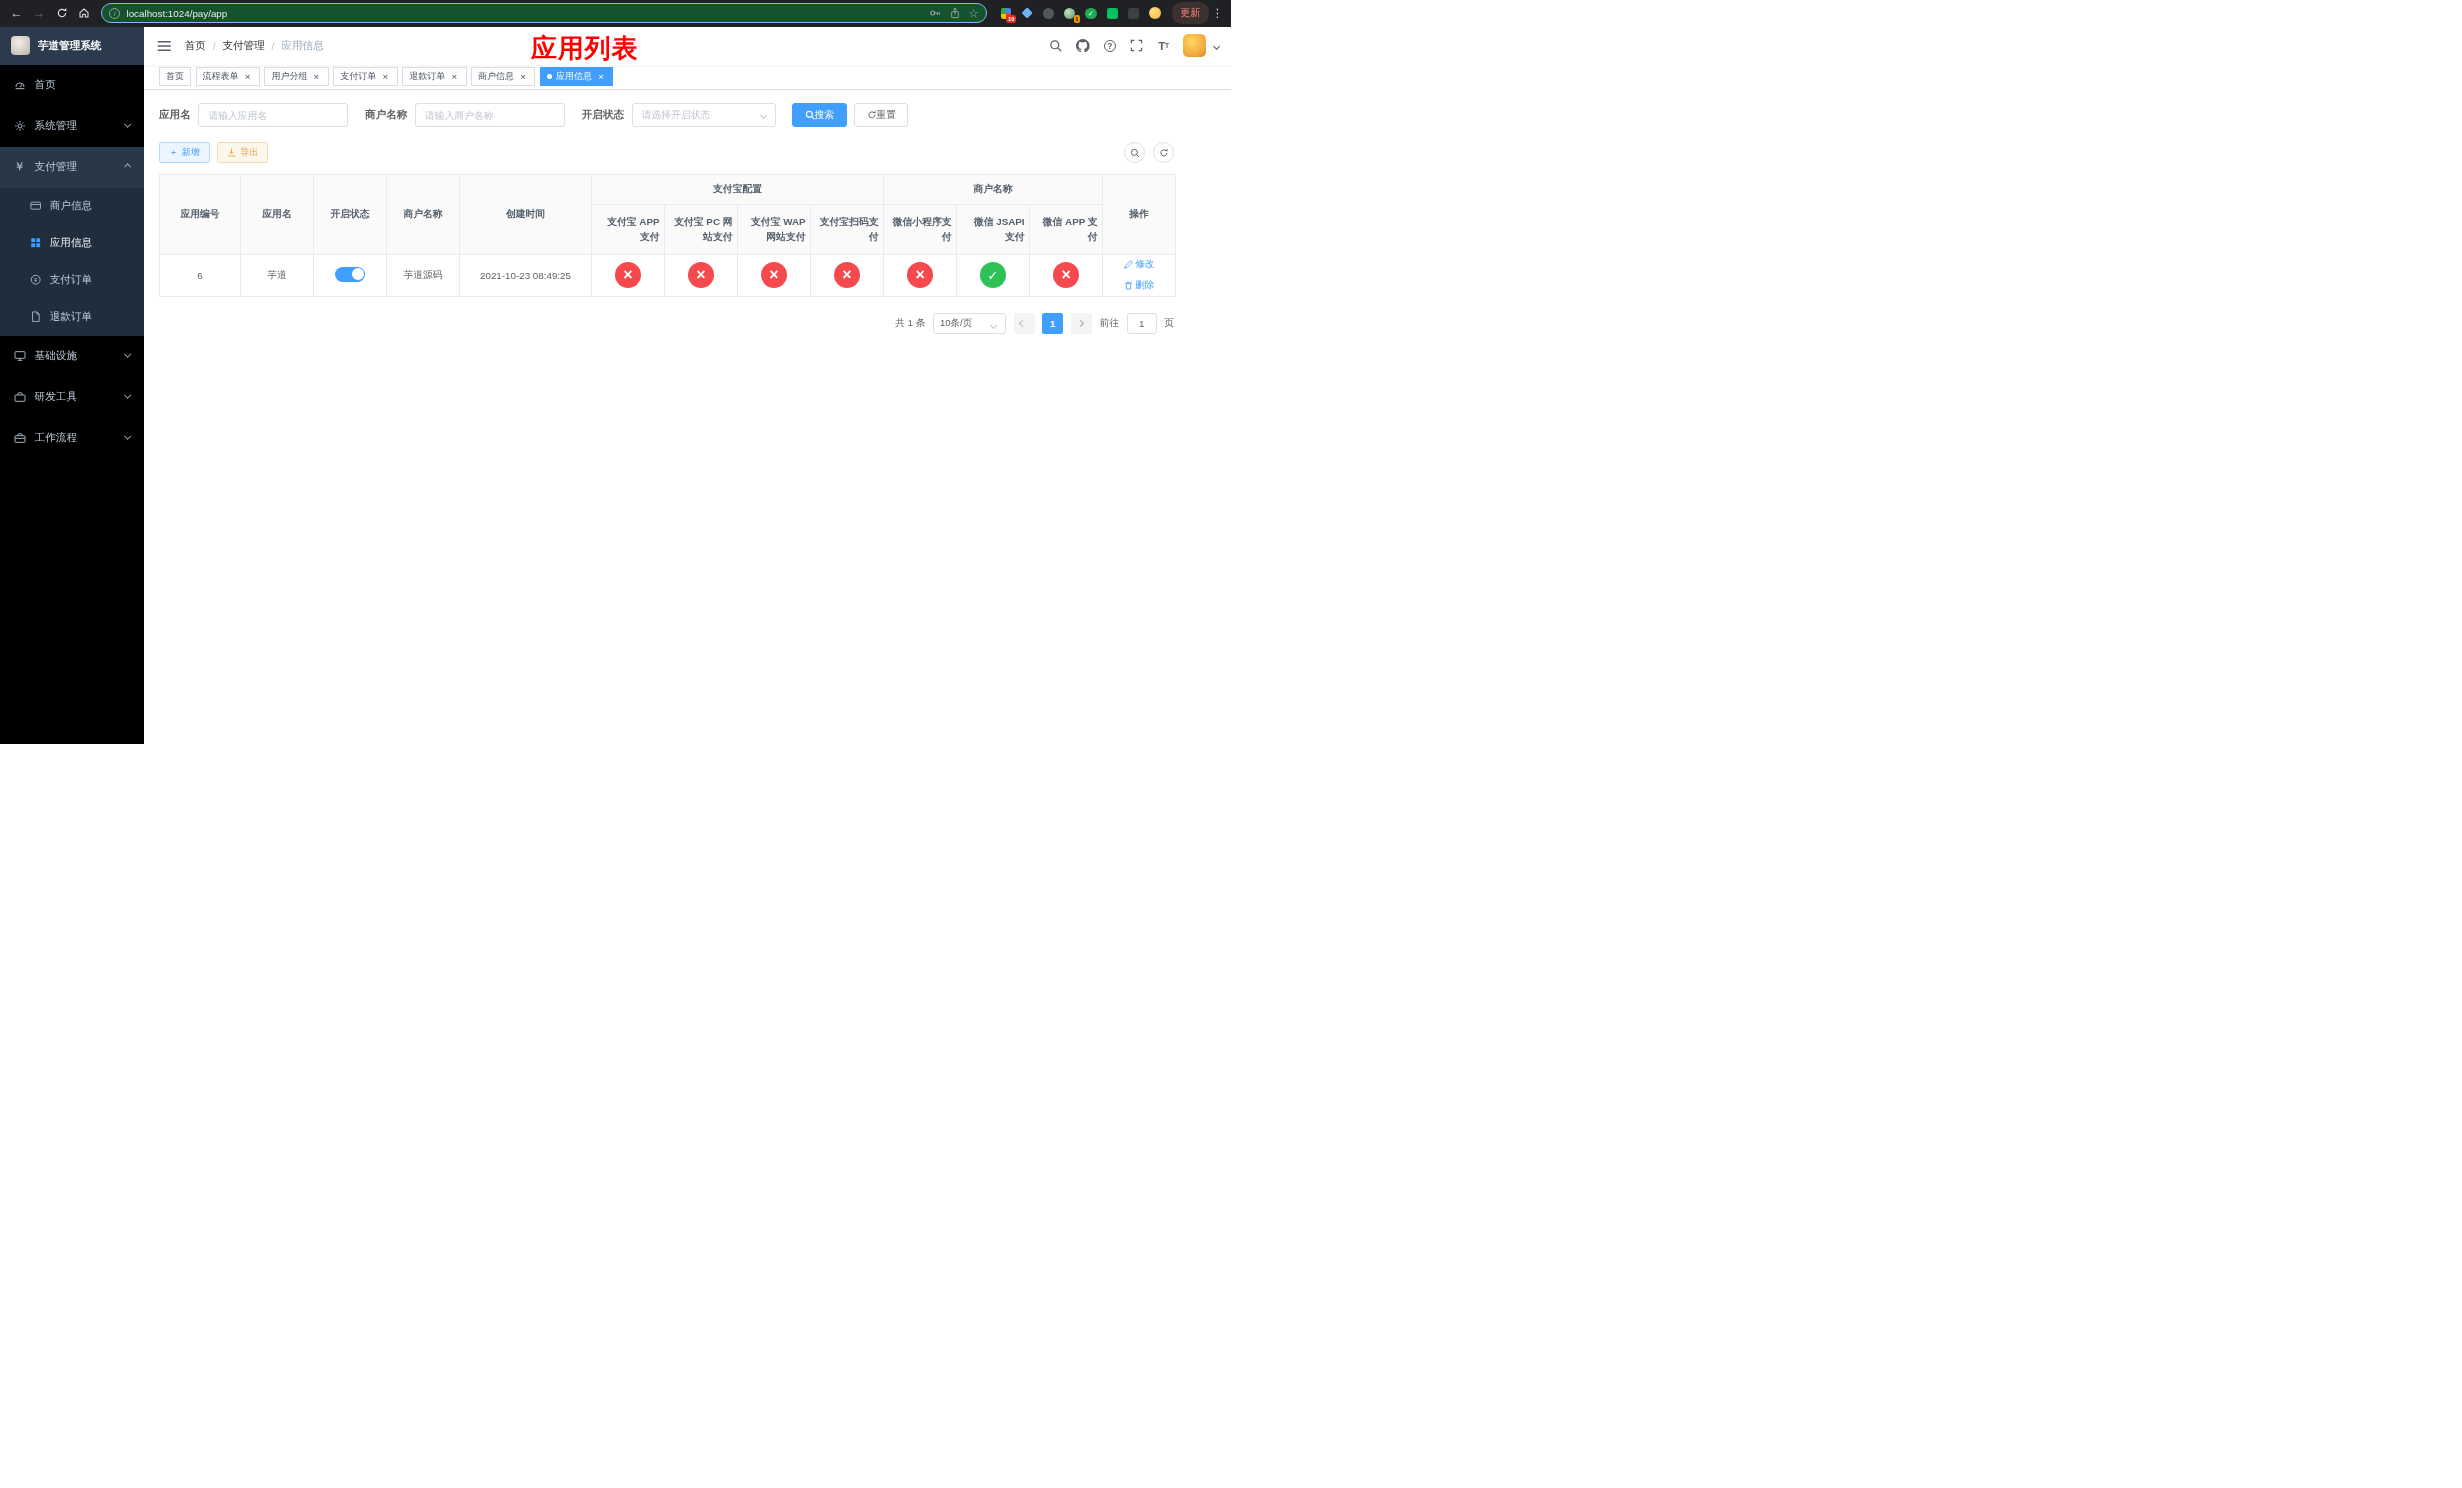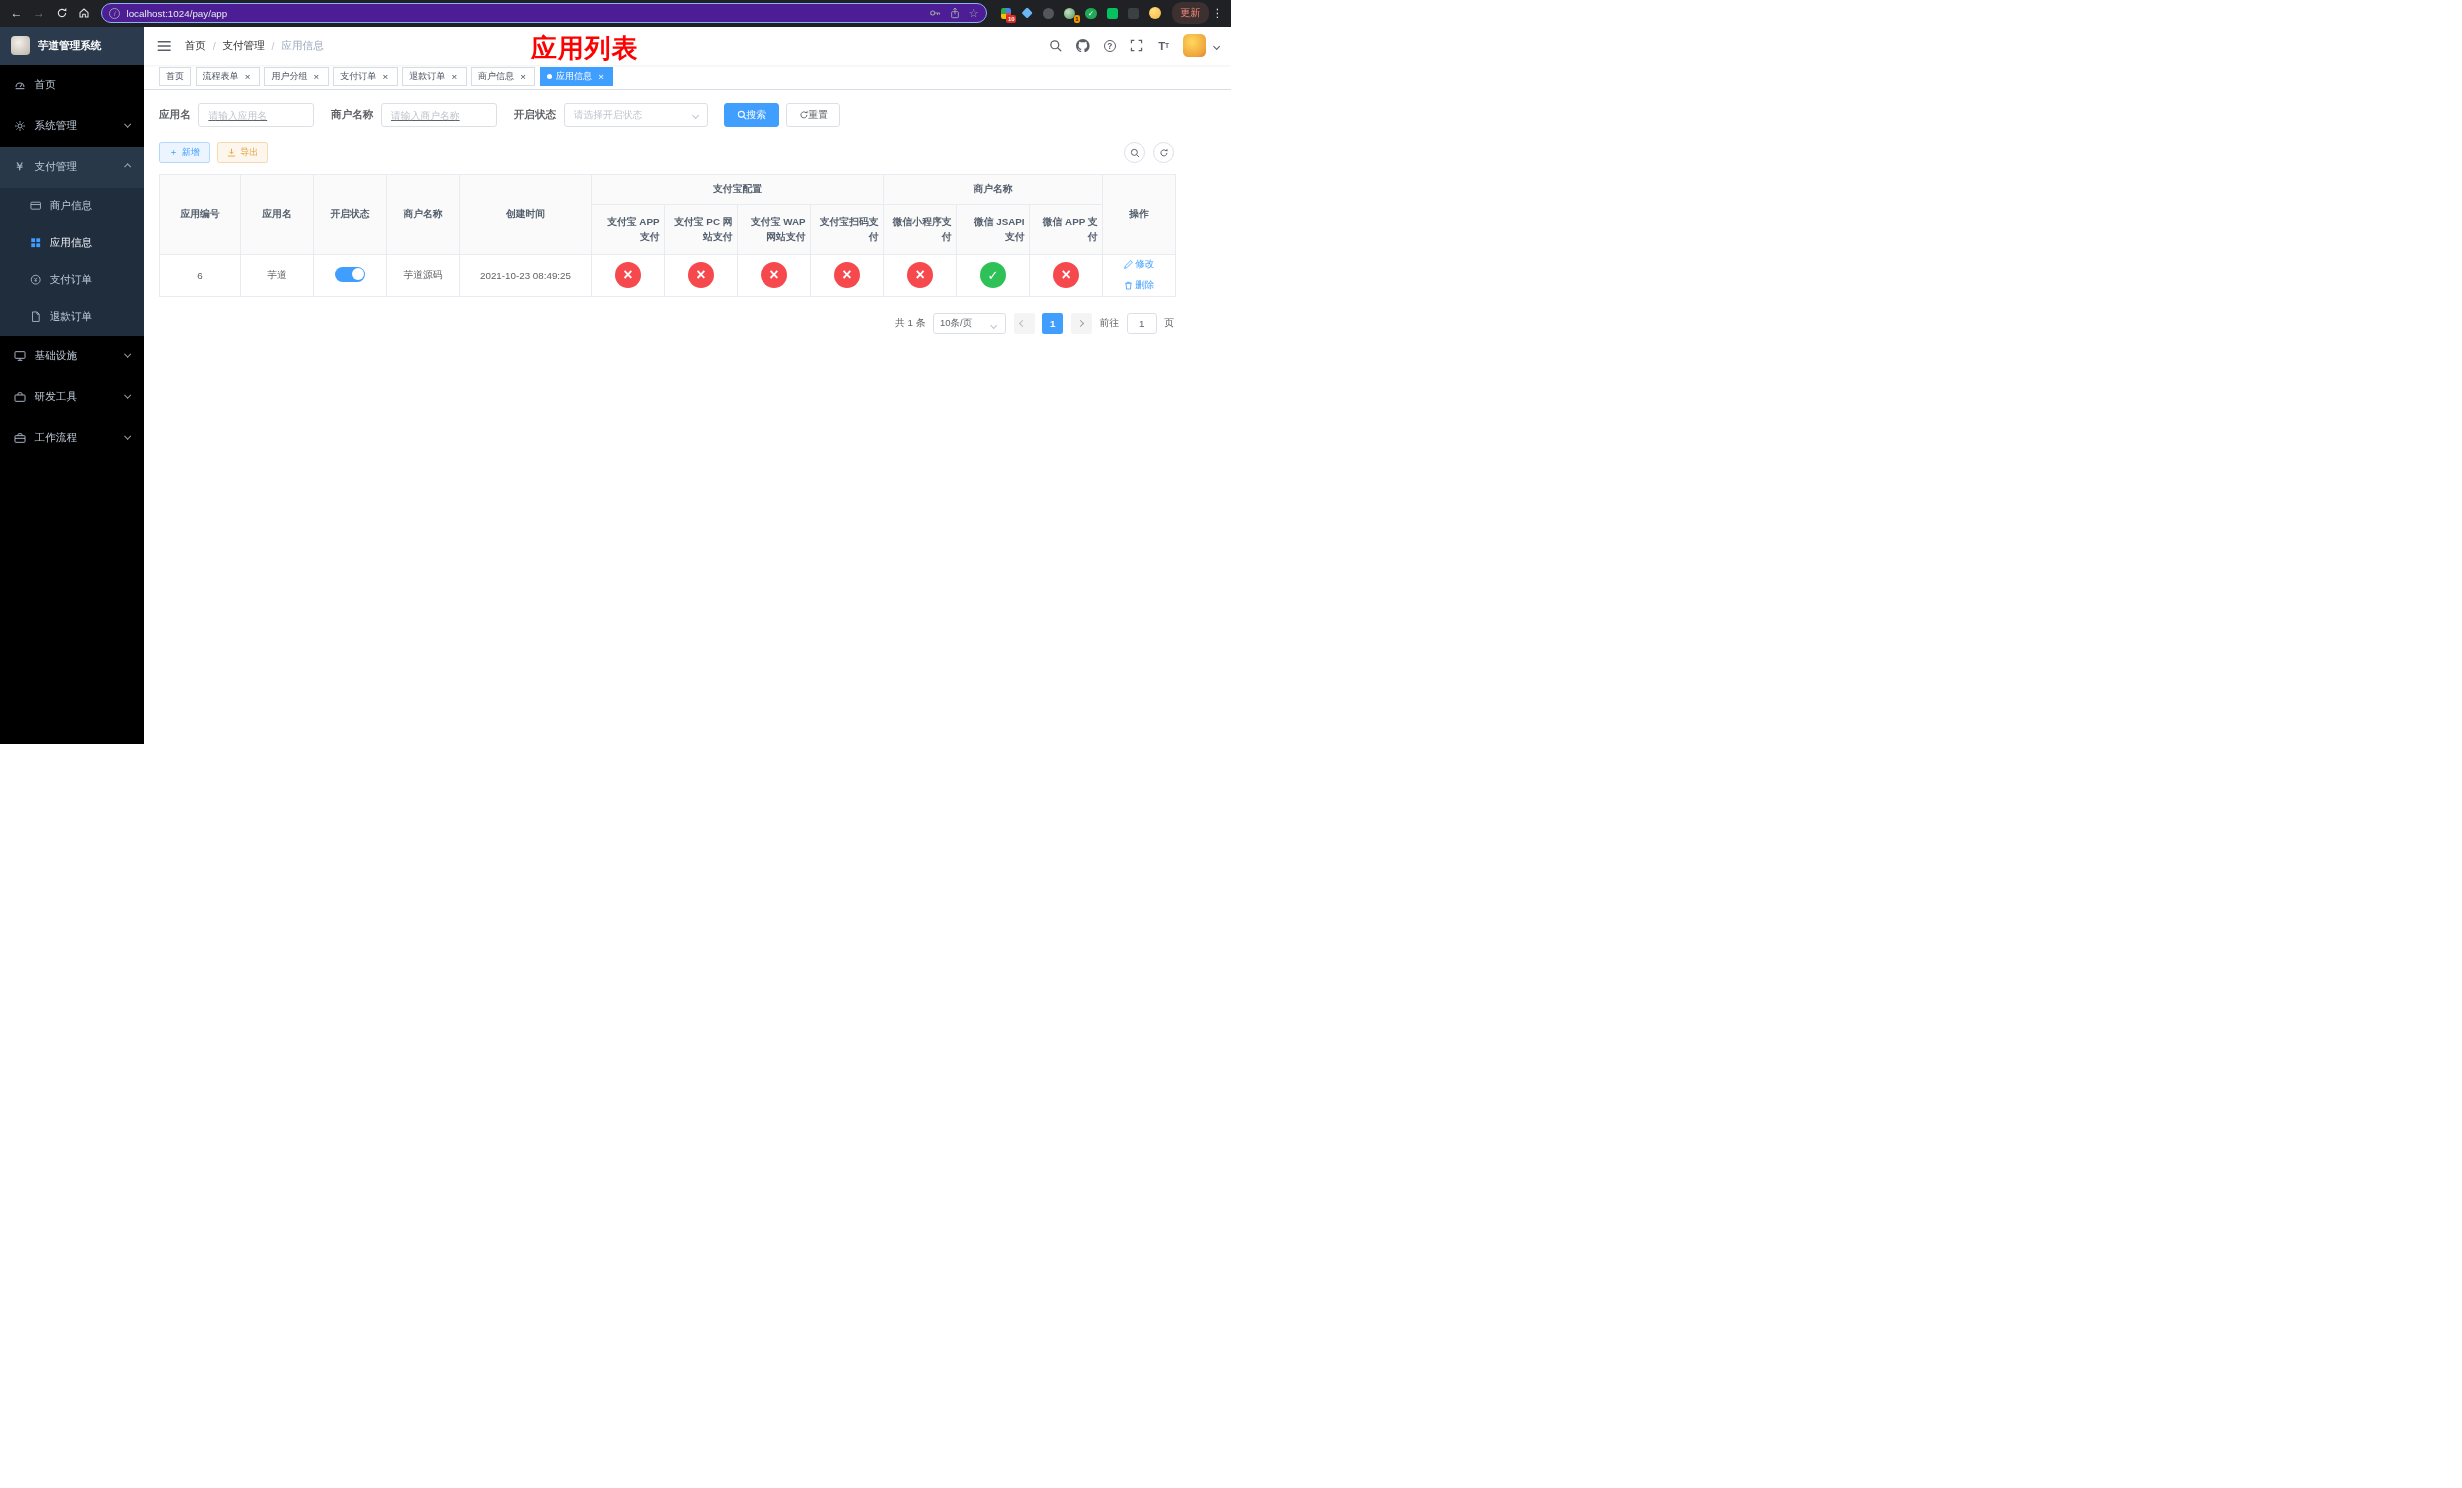--- a/index.html
+++ b/index.html
@@ -6,21 +6,21 @@
   html,body { width:1231px; height:744px; overflow:hidden; background:#fff;
     font-family:"Liberation Sans","DejaVu Sans",sans-serif; }
   .screen { position:relative; width:1231px; height:744px; background:#fff; }
 
   
   .browser { position:absolute; top:0; left:0; right:0; height:26.5px; background:#202124;
     display:flex; align-items:center; padding:0 6px; gap:1.5px; z-index:50; }
   .bicon { width:21px; height:21px; display:flex; align-items:center; justify-content:center;
     color:#dfe1e5; font-size:12px; border-radius:50%; flex:0 0 auto; }
   .bicon.dim { color:#72767b; }
-  .urlbar { flex:1; min-width:0; height:20.4px; margin:0 4.5px; border-radius:10.6px; background:#4c1d95;
+  .urlbar { flex:1; min-width:0; height:20.4px; margin:0 4.5px; border-radius:10.6px; background:#14532d;
     border:1.5px solid #8ab4f8; display:flex; align-items:center; padding:0 7.6px; gap:6px; }
   .url-text { color:#e8eaed; font-size:9.8px; flex:1; white-space:nowrap; overflow:hidden; }
   .info-circ { width:11.4px; height:11.4px; border:1.1px solid #9aa0a6; border-radius:50%;
     color:#9aa0a6; font-size:6.8px; display:flex; align-items:center; justify-content:center; font-style:italic; }
   .url-right { display:flex; align-items:center; gap:7.6px; color:#9aa0a6; }
   .star { font-size:11.4px; color:#9aa0a6; }
   .exts { display:flex; align-items:center; gap:2.3px; margin-left:3px; }
   .ext { position:relative; width:19px; height:19px; display:flex; align-items:center; justify-content:center; }
   .badge { position:absolute; bottom:0; right:-0.8px; background:#d93025; color:#fff; font-size:6px;
     line-height:1; padding:0.8px 1.5px; border-radius:2.3px; font-weight:bold; }
@@ -98,22 +98,22 @@
     display:flex; align-items:center; justify-content:center; }
   .tag.active { background:#409eff; border-color:#409eff; color:#fff; }
   .tag.active .x { color:#fff; }
   .tag .dot { width:5.3px; height:5.3px; border-radius:50%; background:#fff; }
 
   
   .content { flex:1; padding:13.6px 57px 0 15px; background:#fff; position:relative; }
 
   .filter-row { display:flex; align-items:center; margin-bottom:15px; }
   .f-label { font-size:10.6px; font-weight:bold; color:#606266; margin-right:7.6px; white-space:nowrap; }
-  .f-input { width:116px; height:24px; border:0.8px solid #dcdfe6; border-radius:3px; padding:0 9px;
-    font-size:9.8px; color:#606266; font-family:inherit; margin-right:16.7px; outline:none;text-decoration:underline; }
+  .f-input { width:150px; height:24px; border:0.8px solid #dcdfe6; border-radius:3px; padding:0 9px;
+    font-size:9.8px; color:#606266; font-family:inherit; margin-right:16.7px; outline:none; }
   .f-input::placeholder { color:#bfc4cd; }
   .f-select { width:144px; height:24px; border:0.8px solid #dcdfe6; border-radius:3px; padding:0 22px 0 9px;
     font-size:9.8px; color:#bfc4cd; display:flex; align-items:center; position:relative; margin-right:16.7px;
     cursor:pointer; background:#fff; }
   .sel-caret { position:absolute; right:8.3px; top:9px; width:5.3px; height:5.3px;
     border-right:1.1px solid #c0c4cc; border-bottom:1.1px solid #c0c4cc; transform:rotate(45deg); }
   .btn { height:24px; display:inline-flex; align-items:center; gap:0; padding:0 11.4px; border-radius:3px;
     font-size:9.8px; cursor:pointer; border:0.8px solid transparent; font-family:inherit; white-space:nowrap; }
   .btn-primary { background:#409eff; border-color:#409eff; color:#fff; }
   .btn-plain { background:#fff; border-color:#dcdfe6; color:#606266; margin-left:7.6px; }

